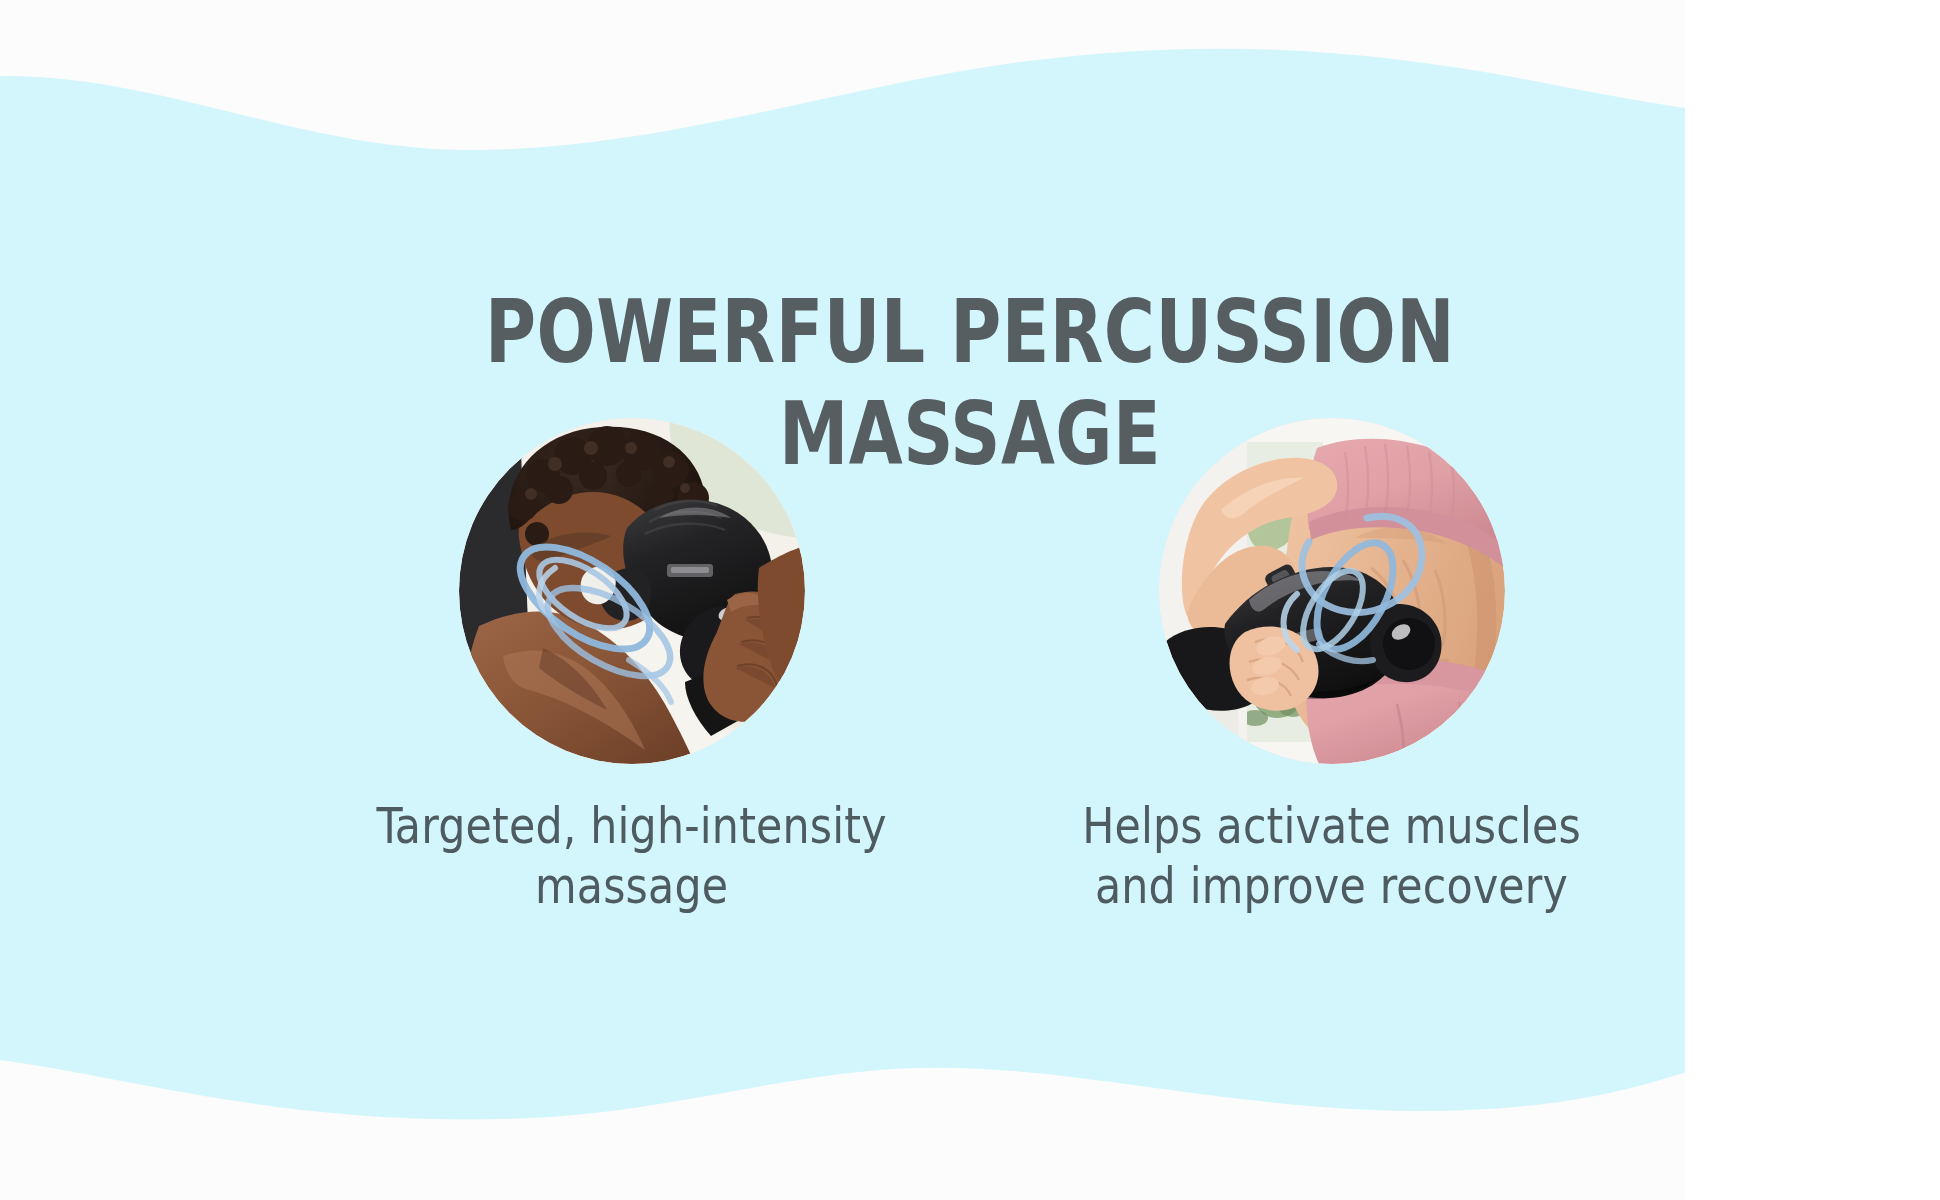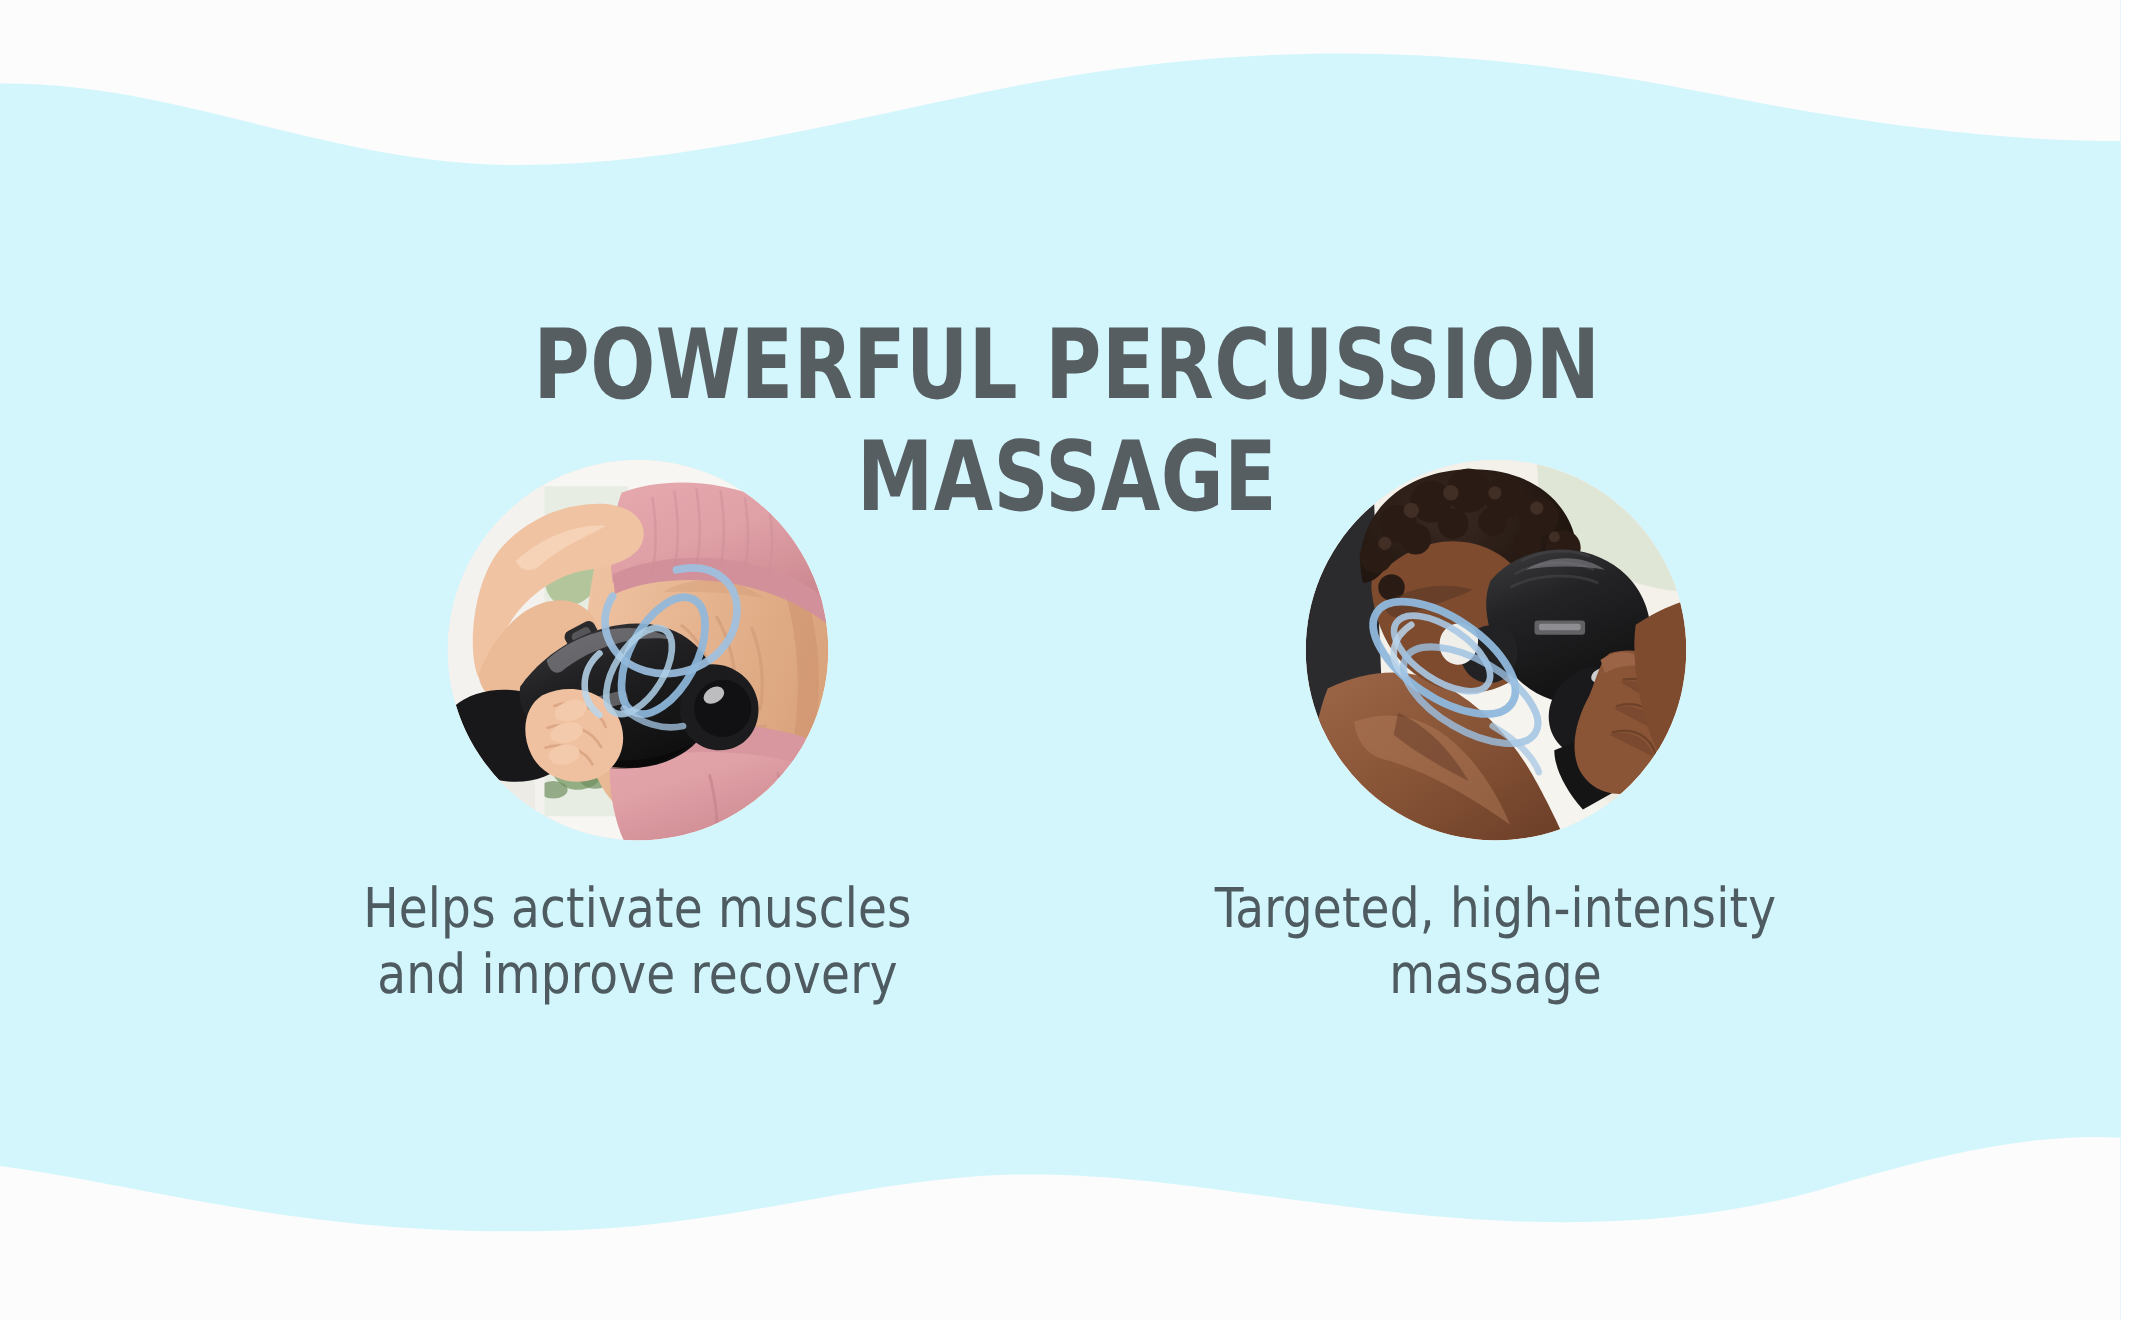--- a/index.html
+++ b/index.html
@@ -7,24 +7,24 @@
     margin: 0;
     padding: 0;
     background: #ffffff;
   }
   body {
     font-family: "DejaVu Sans", sans-serif;
   }
 
   #banner {
     position: relative;
-    width: 1928px;
+    width: 1685px;
     height: 1200px;
     overflow: hidden;
-    background: #7dd3fc;
+    background: #fde047;
   }
 
   
   #bg-wave {
     position: absolute;
     left: 0; top: 0;
     width: 1940px;
     height: 1200px;
     display: block;
   }
@@ -125,20 +125,166 @@
   </svg>
 
   <div id="content">
 
     <h1 id="headline">
       <span class="hl-line">POWERFUL PERCUSSION</span>
       <span class="hl-line">MASSAGE</span>
     </h1>
 
     <div id="features">
+
+      <div class="feature" id="feature-left">
+
+        <div class="feature-photo">
+          <svg width="346" height="346" viewBox="0 0 346 346">
+            <defs>
+              <clipPath id="clipL">
+                  <circle cx="173" cy="173" r="173"></circle>
+                </clipPath>
+              <linearGradient id="skinL" x1="0" y1="0" x2="1" y2="1">
+                <stop offset="0%" stop-color="#9C6647"></stop>
+                <stop offset="45%" stop-color="#8A5638"></stop>
+                <stop offset="100%" stop-color="#6B3E27"></stop>
+              </linearGradient>
+              <linearGradient id="gunBodyL" x1="0" y1="0" x2="0.4" y2="1">
+                <stop offset="0%" stop-color="#3C3C3E"></stop>
+                <stop offset="40%" stop-color="#232325"></stop>
+                <stop offset="100%" stop-color="#121213"></stop>
+              </linearGradient>
+              <radialGradient id="hairL" cx="0.4" cy="0.3" r="0.8">
+                <stop offset="0%" stop-color="#3A2A22"></stop>
+                <stop offset="60%" stop-color="#241812"></stop>
+                <stop offset="100%" stop-color="#140D09"></stop>
+              </radialGradient>
+            </defs>
+
+            <g clip-path="url(#clipL)">
+
+              <rect x="0" y="0" width="346" height="346" fill="#EFEEE8"></rect>
+              <rect x="0" y="0" width="346" height="346" fill="#F3F1EA"></rect>
+
+              <path d="M0,40 L62,34 L70,230 L0,250 Z" fill="#2B2B2E"></path>
+
+              <path d="M210,0 L346,0 L346,120 C300,118 250,96 214,60 Z" fill="#DEE4D3" opacity="0.9"></path>
+
+              <path d="M150,60 C205,52 252,84 270,140 C288,196 280,262 250,312 L346,330 L346,346 L120,346 C118,300 122,210 132,150 Z" fill="#F6F4EE"></path>
+              <path d="M236,120 C262,160 268,230 250,300 L300,320 C316,250 306,170 276,126 Z" fill="#EAE7DD" opacity="0.7"></path>
+
+              <path d="M20,208
+                       C 58,190 96,188 128,206
+                       C 160,224 186,252 206,286
+                       C 224,318 236,346 236,346
+                       L 10,346
+                       C 2,300 4,248 20,208 Z" fill="url(#skinL)"></path>
+
+              <path d="M44,238 C78,226 110,234 136,258 C160,280 176,308 186,332 C150,306 108,282 70,272 C54,268 46,254 44,238 Z" fill="#B07A57" opacity="0.5"></path>
+
+              <path d="M84,230 C110,242 132,264 148,292 C124,280 100,266 80,250 Z" fill="#5E3623" opacity="0.45"></path>
+
+              <path d="M60,120 C66,168 92,200 132,210 C170,218 206,198 220,160 C232,124 218,82 186,60 C150,36 104,44 78,76 C66,90 58,104 60,120 Z" fill="#7E4B2F"></path>
+
+              <ellipse cx="196" cy="144" rx="13" ry="19" fill="#6B3C23" transform="rotate(-18 196 144)"></ellipse>
+
+              <path d="M52,112 C40,64 74,18 132,10 C192,2 238,30 246,76 C252,110 236,138 214,150 C208,116 192,92 164,80 C130,66 92,78 68,104 C62,110 56,112 52,112 Z" fill="url(#hairL)"></path>
+              <g fill="#2A1C14">
+                <circle cx="84" cy="58" r="17"></circle>
+                  <circle cx="114" cy="38" r="19"></circle>
+                <circle cx="148" cy="28" r="20"></circle>
+                  <circle cx="182" cy="34" r="19"></circle>
+                <circle cx="212" cy="52" r="18"></circle>
+                  <circle cx="234" cy="80" r="16"></circle>
+                <circle cx="64" cy="88" r="15"></circle>
+                  <circle cx="100" cy="72" r="14"></circle>
+                <circle cx="134" cy="58" r="14"></circle>
+                  <circle cx="170" cy="56" r="13"></circle>
+                <circle cx="202" cy="76" r="13"></circle>
+                  <circle cx="78" cy="116" r="12"></circle>
+              </g>
+              <g fill="#4A342A" opacity="0.75">
+                <circle cx="96" cy="46" r="7"></circle>
+                  <circle cx="132" cy="30" r="7"></circle>
+                <circle cx="172" cy="30" r="6"></circle>
+                  <circle cx="210" cy="44" r="6"></circle>
+                <circle cx="226" cy="70" r="5"></circle>
+                  <circle cx="72" cy="76" r="6"></circle>
+              </g>
+
+              <path d="M70,132 C92,116 124,110 152,118 C138,126 112,132 92,142 C82,146 74,142 70,132 Z" fill="#563623" opacity="0.55"></path>
+
+              <path d="M168,110
+                       C 196,76 252,72 286,100
+                       C 320,128 322,176 294,204
+                       C 266,232 216,226 190,196
+                       C 168,170 158,134 168,110 Z" fill="url(#gunBodyL)"></path>
+
+              <g stroke="#4A4A4E" stroke-width="2.4" opacity="0.55" fill="none">
+                <path d="M196,92 C214,82 240,80 258,88"></path>
+                <path d="M190,104 C210,92 240,90 262,100"></path>
+                <path d="M186,116 C208,104 242,102 266,112"></path>
+              </g>
+
+              <rect x="208" y="146" width="46" height="13" rx="3" fill="#6E6E72" opacity="0.85"></rect>
+              <rect x="212" y="149" width="38" height="6" rx="2" fill="#ACACB0" opacity="0.6"></rect>
+
+              <path d="M262,188
+                       C 286,196 298,216 294,240
+                       C 290,264 268,276 244,268
+                       C 224,260 216,238 224,218
+                       C 230,202 246,190 262,188 Z" fill="#1A1A1C"></path>
+
+              <path d="M246,256 C268,268 282,284 284,300 L252,318 C236,300 226,280 226,264 Z" fill="#151516"></path>
+
+              <path d="M172,150 C158,150 146,158 142,170 C138,184 146,198 160,202 C176,206 190,196 192,180 C194,164 186,152 172,150 Z" fill="#222224"></path>
+
+              <path d="M150,152 C142,146 130,148 124,158 C118,170 124,184 136,186 C146,188 154,180 156,170 C158,162 156,156 150,152 Z" fill="#F1EFEA"></path>
+
+              <path d="M200,100 C222,86 252,86 272,100 C250,96 222,96 200,100 Z" fill="#8C8C92" opacity="0.55"></path>
+              <ellipse cx="268" cy="196" rx="9" ry="6" fill="#EDEDEF" opacity="0.85" transform="rotate(-25 268 196)"></ellipse>
+
+              <path d="M276,176
+                       C 310,166 340,186 344,220
+                       C 348,256 330,292 298,302
+                       C 276,308 256,298 248,280
+                       C 240,260 246,236 258,214
+                       C 264,200 268,182 276,176 Z" fill="#8A5537"></path>
+              <g fill="#74442B" opacity="0.65">
+                <path d="M286,202 C306,198 322,208 326,226"></path>
+                <path d="M280,226 C300,220 318,230 322,248"></path>
+                <path d="M276,250 C296,244 312,254 316,270"></path>
+              </g>
+              <g stroke="#5C3420" stroke-width="2" fill="none" opacity="0.6">
+                <path d="M288,200 C308,196 324,206 328,224"></path>
+                <path d="M282,224 C302,218 320,228 324,246"></path>
+                <path d="M278,248 C298,242 314,252 318,268"></path>
+              </g>
+
+              <path d="M268,182 C284,170 304,174 312,188 C300,186 284,186 272,194 Z" fill="#9C6446"></path>
+
+              <path d="M300,150 C328,132 346,128 346,128 L346,300 C336,290 320,270 312,246 C302,216 296,180 300,150 Z" fill="#7E4B2F"></path>
+
+              <g fill="none" stroke-linecap="round">
+                <ellipse cx="126" cy="180" rx="74" ry="36" transform="rotate(34 126 180)" stroke="#8FB8DC" stroke-width="7" opacity="0.95"></ellipse>
+                <ellipse cx="124" cy="176" rx="50" ry="24" transform="rotate(34 124 176)" stroke="#A8C8E4" stroke-width="6" opacity="0.9"></ellipse>
+                <path d="M96,150 C78,162 74,182 90,196" stroke="#BBD6EC" stroke-width="6" opacity="0.85"></path>
+                <ellipse cx="150" cy="214" rx="68" ry="32" transform="rotate(30 150 214)" stroke="#9CC1E2" stroke-width="6.5" opacity="0.8"></ellipse>
+                <path d="M170,242 C190,254 206,268 212,284" stroke="#A8C8E4" stroke-width="6" opacity="0.75"></path>
+              </g>
+            </g>
+          </svg>
+        </div>
+
+        <div class="feature-caption">
+          <span class="cap-line">Targeted, high-intensity</span>
+          <span class="cap-line">massage</span>
+        </div>
+      </div>
 
       <div class="feature" id="feature-right">
 
         <div class="feature-photo">
           <svg width="346" height="346" viewBox="0 0 346 346">
             <defs>
               <clipPath id="clipR">
                   <circle cx="173" cy="173" r="173"></circle>
                 </clipPath>
               <linearGradient id="skinR" x1="0" y1="0" x2="1" y2="0.4">
@@ -291,161 +437,15 @@
             </g>
           </svg>
         </div>
 
         <div class="feature-caption">
           <span class="cap-line">Helps activate muscles</span>
           <span class="cap-line">and improve recovery</span>
         </div>
       </div>
 
-      <div class="feature" id="feature-left">
-
-        <div class="feature-photo">
-          <svg width="346" height="346" viewBox="0 0 346 346">
-            <defs>
-              <clipPath id="clipL">
-                  <circle cx="173" cy="173" r="173"></circle>
-                </clipPath>
-              <linearGradient id="skinL" x1="0" y1="0" x2="1" y2="1">
-                <stop offset="0%" stop-color="#9C6647"></stop>
-                <stop offset="45%" stop-color="#8A5638"></stop>
-                <stop offset="100%" stop-color="#6B3E27"></stop>
-              </linearGradient>
-              <linearGradient id="gunBodyL" x1="0" y1="0" x2="0.4" y2="1">
-                <stop offset="0%" stop-color="#3C3C3E"></stop>
-                <stop offset="40%" stop-color="#232325"></stop>
-                <stop offset="100%" stop-color="#121213"></stop>
-              </linearGradient>
-              <radialGradient id="hairL" cx="0.4" cy="0.3" r="0.8">
-                <stop offset="0%" stop-color="#3A2A22"></stop>
-                <stop offset="60%" stop-color="#241812"></stop>
-                <stop offset="100%" stop-color="#140D09"></stop>
-              </radialGradient>
-            </defs>
-
-            <g clip-path="url(#clipL)">
-
-              <rect x="0" y="0" width="346" height="346" fill="#EFEEE8"></rect>
-              <rect x="0" y="0" width="346" height="346" fill="#F3F1EA"></rect>
-
-              <path d="M0,40 L62,34 L70,230 L0,250 Z" fill="#2B2B2E"></path>
-
-              <path d="M210,0 L346,0 L346,120 C300,118 250,96 214,60 Z" fill="#DEE4D3" opacity="0.9"></path>
-
-              <path d="M150,60 C205,52 252,84 270,140 C288,196 280,262 250,312 L346,330 L346,346 L120,346 C118,300 122,210 132,150 Z" fill="#F6F4EE"></path>
-              <path d="M236,120 C262,160 268,230 250,300 L300,320 C316,250 306,170 276,126 Z" fill="#EAE7DD" opacity="0.7"></path>
-
-              <path d="M20,208
-                       C 58,190 96,188 128,206
-                       C 160,224 186,252 206,286
-                       C 224,318 236,346 236,346
-                       L 10,346
-                       C 2,300 4,248 20,208 Z" fill="url(#skinL)"></path>
-
-              <path d="M44,238 C78,226 110,234 136,258 C160,280 176,308 186,332 C150,306 108,282 70,272 C54,268 46,254 44,238 Z" fill="#B07A57" opacity="0.5"></path>
-
-              <path d="M84,230 C110,242 132,264 148,292 C124,280 100,266 80,250 Z" fill="#5E3623" opacity="0.45"></path>
-
-              <path d="M60,120 C66,168 92,200 132,210 C170,218 206,198 220,160 C232,124 218,82 186,60 C150,36 104,44 78,76 C66,90 58,104 60,120 Z" fill="#7E4B2F"></path>
-
-              <ellipse cx="196" cy="144" rx="13" ry="19" fill="#6B3C23" transform="rotate(-18 196 144)"></ellipse>
-
-              <path d="M52,112 C40,64 74,18 132,10 C192,2 238,30 246,76 C252,110 236,138 214,150 C208,116 192,92 164,80 C130,66 92,78 68,104 C62,110 56,112 52,112 Z" fill="url(#hairL)"></path>
-              <g fill="#2A1C14">
-                <circle cx="84" cy="58" r="17"></circle>
-                  <circle cx="114" cy="38" r="19"></circle>
-                <circle cx="148" cy="28" r="20"></circle>
-                  <circle cx="182" cy="34" r="19"></circle>
-                <circle cx="212" cy="52" r="18"></circle>
-                  <circle cx="234" cy="80" r="16"></circle>
-                <circle cx="64" cy="88" r="15"></circle>
-                  <circle cx="100" cy="72" r="14"></circle>
-                <circle cx="134" cy="58" r="14"></circle>
-                  <circle cx="170" cy="56" r="13"></circle>
-                <circle cx="202" cy="76" r="13"></circle>
-                  <circle cx="78" cy="116" r="12"></circle>
-              </g>
-              <g fill="#4A342A" opacity="0.75">
-                <circle cx="96" cy="46" r="7"></circle>
-                  <circle cx="132" cy="30" r="7"></circle>
-                <circle cx="172" cy="30" r="6"></circle>
-                  <circle cx="210" cy="44" r="6"></circle>
-                <circle cx="226" cy="70" r="5"></circle>
-                  <circle cx="72" cy="76" r="6"></circle>
-              </g>
-
-              <path d="M70,132 C92,116 124,110 152,118 C138,126 112,132 92,142 C82,146 74,142 70,132 Z" fill="#563623" opacity="0.55"></path>
-
-              <path d="M168,110
-                       C 196,76 252,72 286,100
-                       C 320,128 322,176 294,204
-                       C 266,232 216,226 190,196
-                       C 168,170 158,134 168,110 Z" fill="url(#gunBodyL)"></path>
-
-              <g stroke="#4A4A4E" stroke-width="2.4" opacity="0.55" fill="none">
-                <path d="M196,92 C214,82 240,80 258,88"></path>
-                <path d="M190,104 C210,92 240,90 262,100"></path>
-                <path d="M186,116 C208,104 242,102 266,112"></path>
-              </g>
-
-              <rect x="208" y="146" width="46" height="13" rx="3" fill="#6E6E72" opacity="0.85"></rect>
-              <rect x="212" y="149" width="38" height="6" rx="2" fill="#ACACB0" opacity="0.6"></rect>
-
-              <path d="M262,188
-                       C 286,196 298,216 294,240
-                       C 290,264 268,276 244,268
-                       C 224,260 216,238 224,218
-                       C 230,202 246,190 262,188 Z" fill="#1A1A1C"></path>
-
-              <path d="M246,256 C268,268 282,284 284,300 L252,318 C236,300 226,280 226,264 Z" fill="#151516"></path>
-
-              <path d="M172,150 C158,150 146,158 142,170 C138,184 146,198 160,202 C176,206 190,196 192,180 C194,164 186,152 172,150 Z" fill="#222224"></path>
-
-              <path d="M150,152 C142,146 130,148 124,158 C118,170 124,184 136,186 C146,188 154,180 156,170 C158,162 156,156 150,152 Z" fill="#F1EFEA"></path>
-
-              <path d="M200,100 C222,86 252,86 272,100 C250,96 222,96 200,100 Z" fill="#8C8C92" opacity="0.55"></path>
-              <ellipse cx="268" cy="196" rx="9" ry="6" fill="#EDEDEF" opacity="0.85" transform="rotate(-25 268 196)"></ellipse>
-
-              <path d="M276,176
-                       C 310,166 340,186 344,220
-                       C 348,256 330,292 298,302
-                       C 276,308 256,298 248,280
-                       C 240,260 246,236 258,214
-                       C 264,200 268,182 276,176 Z" fill="#8A5537"></path>
-              <g fill="#74442B" opacity="0.65">
-                <path d="M286,202 C306,198 322,208 326,226"></path>
-                <path d="M280,226 C300,220 318,230 322,248"></path>
-                <path d="M276,250 C296,244 312,254 316,270"></path>
-              </g>
-              <g stroke="#5C3420" stroke-width="2" fill="none" opacity="0.6">
-                <path d="M288,200 C308,196 324,206 328,224"></path>
-                <path d="M282,224 C302,218 320,228 324,246"></path>
-                <path d="M278,248 C298,242 314,252 318,268"></path>
-              </g>
-
-              <path d="M268,182 C284,170 304,174 312,188 C300,186 284,186 272,194 Z" fill="#9C6446"></path>
-
-              <path d="M300,150 C328,132 346,128 346,128 L346,300 C336,290 320,270 312,246 C302,216 296,180 300,150 Z" fill="#7E4B2F"></path>
-
-              <g fill="none" stroke-linecap="round">
-                <ellipse cx="126" cy="180" rx="74" ry="36" transform="rotate(34 126 180)" stroke="#8FB8DC" stroke-width="7" opacity="0.95"></ellipse>
-                <ellipse cx="124" cy="176" rx="50" ry="24" transform="rotate(34 124 176)" stroke="#A8C8E4" stroke-width="6" opacity="0.9"></ellipse>
-                <path d="M96,150 C78,162 74,182 90,196" stroke="#BBD6EC" stroke-width="6" opacity="0.85"></path>
-                <ellipse cx="150" cy="214" rx="68" ry="32" transform="rotate(30 150 214)" stroke="#9CC1E2" stroke-width="6.5" opacity="0.8"></ellipse>
-                <path d="M170,242 C190,254 206,268 212,284" stroke="#A8C8E4" stroke-width="6" opacity="0.75"></path>
-              </g>
-            </g>
-          </svg>
-        </div>
-
-        <div class="feature-caption">
-          <span class="cap-line">Targeted, high-intensity</span>
-          <span class="cap-line">massage</span>
-        </div>
-      </div>
-
     </div>
   </div>
 </div>
 
 </body></html>

